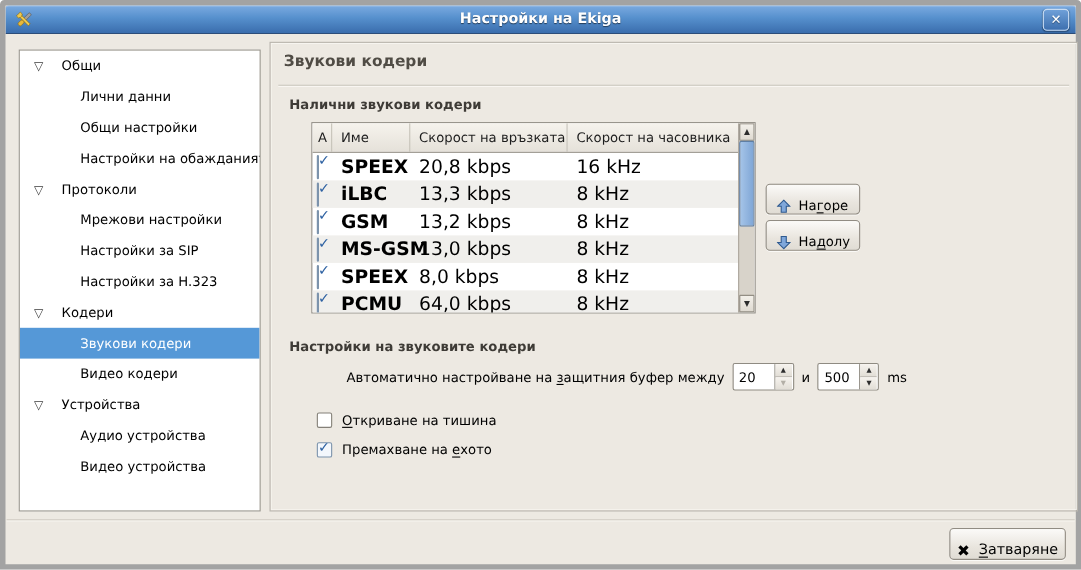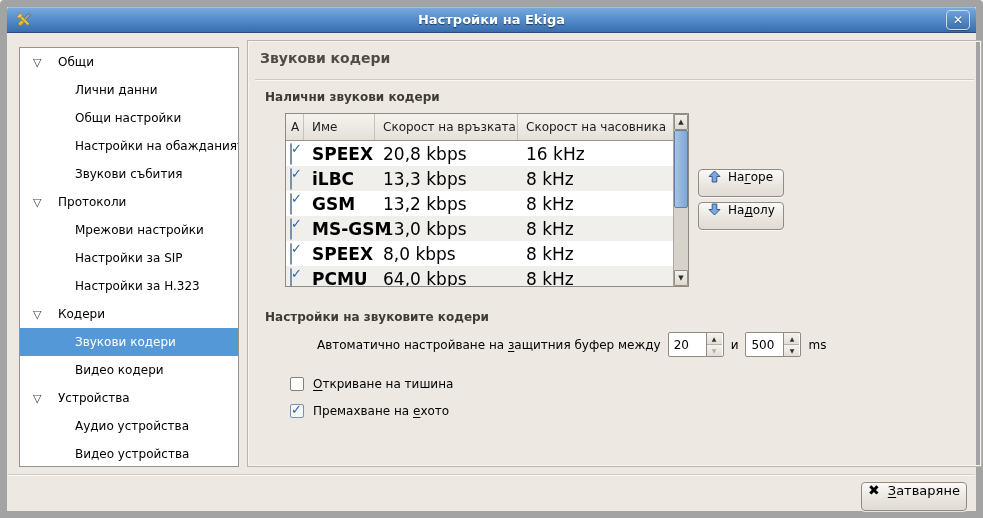--- a/index.html
+++ b/index.html
@@ -6,21 +6,21 @@
   html, body { margin: 0; padding: 0; }
   body {
     width: 983px; height: 518px;
     font-family: "DejaVu Sans", "Liberation Sans", sans-serif;
     font-size: 12px; color: #000;
     position: relative; overflow: hidden;
   }
   .window {
     position: absolute; inset: 0;
     background: #EDE9E2;
-    border: 7px solid #a3a3a3;
+    border: 5px solid #a3a3a3;
     border-radius: 4px 4px 0 0;
   }
   
   .titlebar {
     position: absolute; top: 0; left: 0; right: 0; height: 26px;
     background: linear-gradient(#7BAAE0 0%, #5690CD 45%, #3A6DAD 100%);
     border-bottom: 1px solid #2C4D79;
     border-radius: 3px 3px 0 0;
     box-shadow: inset 0 1px 0 #9CC0EA;
   }
@@ -135,21 +135,21 @@
   .sb-thumb {
     position: absolute; left: 0; right: 0; top: 16px; height: 78px;
     background: linear-gradient(90deg, #A5C4E8, #7FA6D6);
     border: 1px solid #5F7FA4; border-radius: 2px;
   }
 
   
   .btn {
     background: linear-gradient(#FBFAF8, #E9E5DE 60%, #E0DCD4);
     border: 1px solid #918C83; border-radius: 4px;
-    display: flex; align-items: flex-start;
+    display: flex; align-items: flex-end;
     font-size: 12px; color: #000; cursor: default;
     box-shadow: 0 1px 0 rgba(255,255,255,.7);
   }
   .move-btn { position: absolute; left: 450px; width: 86px; height: 28px; gap: 7px; padding-left: 9px; }
   .move-btn.up { top: 128px; }
   .move-btn.down { top: 161px; }
   .arrow-ico { width: 13px; height: 13px; flex: none; }
 
   
   .jitter-row {
@@ -219,23 +219,20 @@
         <span>Общи</span>
       </div>
       <div class="tree-item child">
         <span>Лични данни</span>
       </div>
       <div class="tree-item child">
         <span>Общи настройки</span>
       </div>
       <div class="tree-item child">
         <span>Настройки на обажданията</span>
-      </div>
-      <div class="tree-item child">
-        <span>Звукови събития</span>
       </div>
       <div class="tree-item cat">
         <span class="expander">▽</span>
         <span>Протоколи</span>
       </div>
       <div class="tree-item child">
         <span>Мрежови настройки</span>
       </div>
       <div class="tree-item child">
         <span>Настройки за SIP</span>

